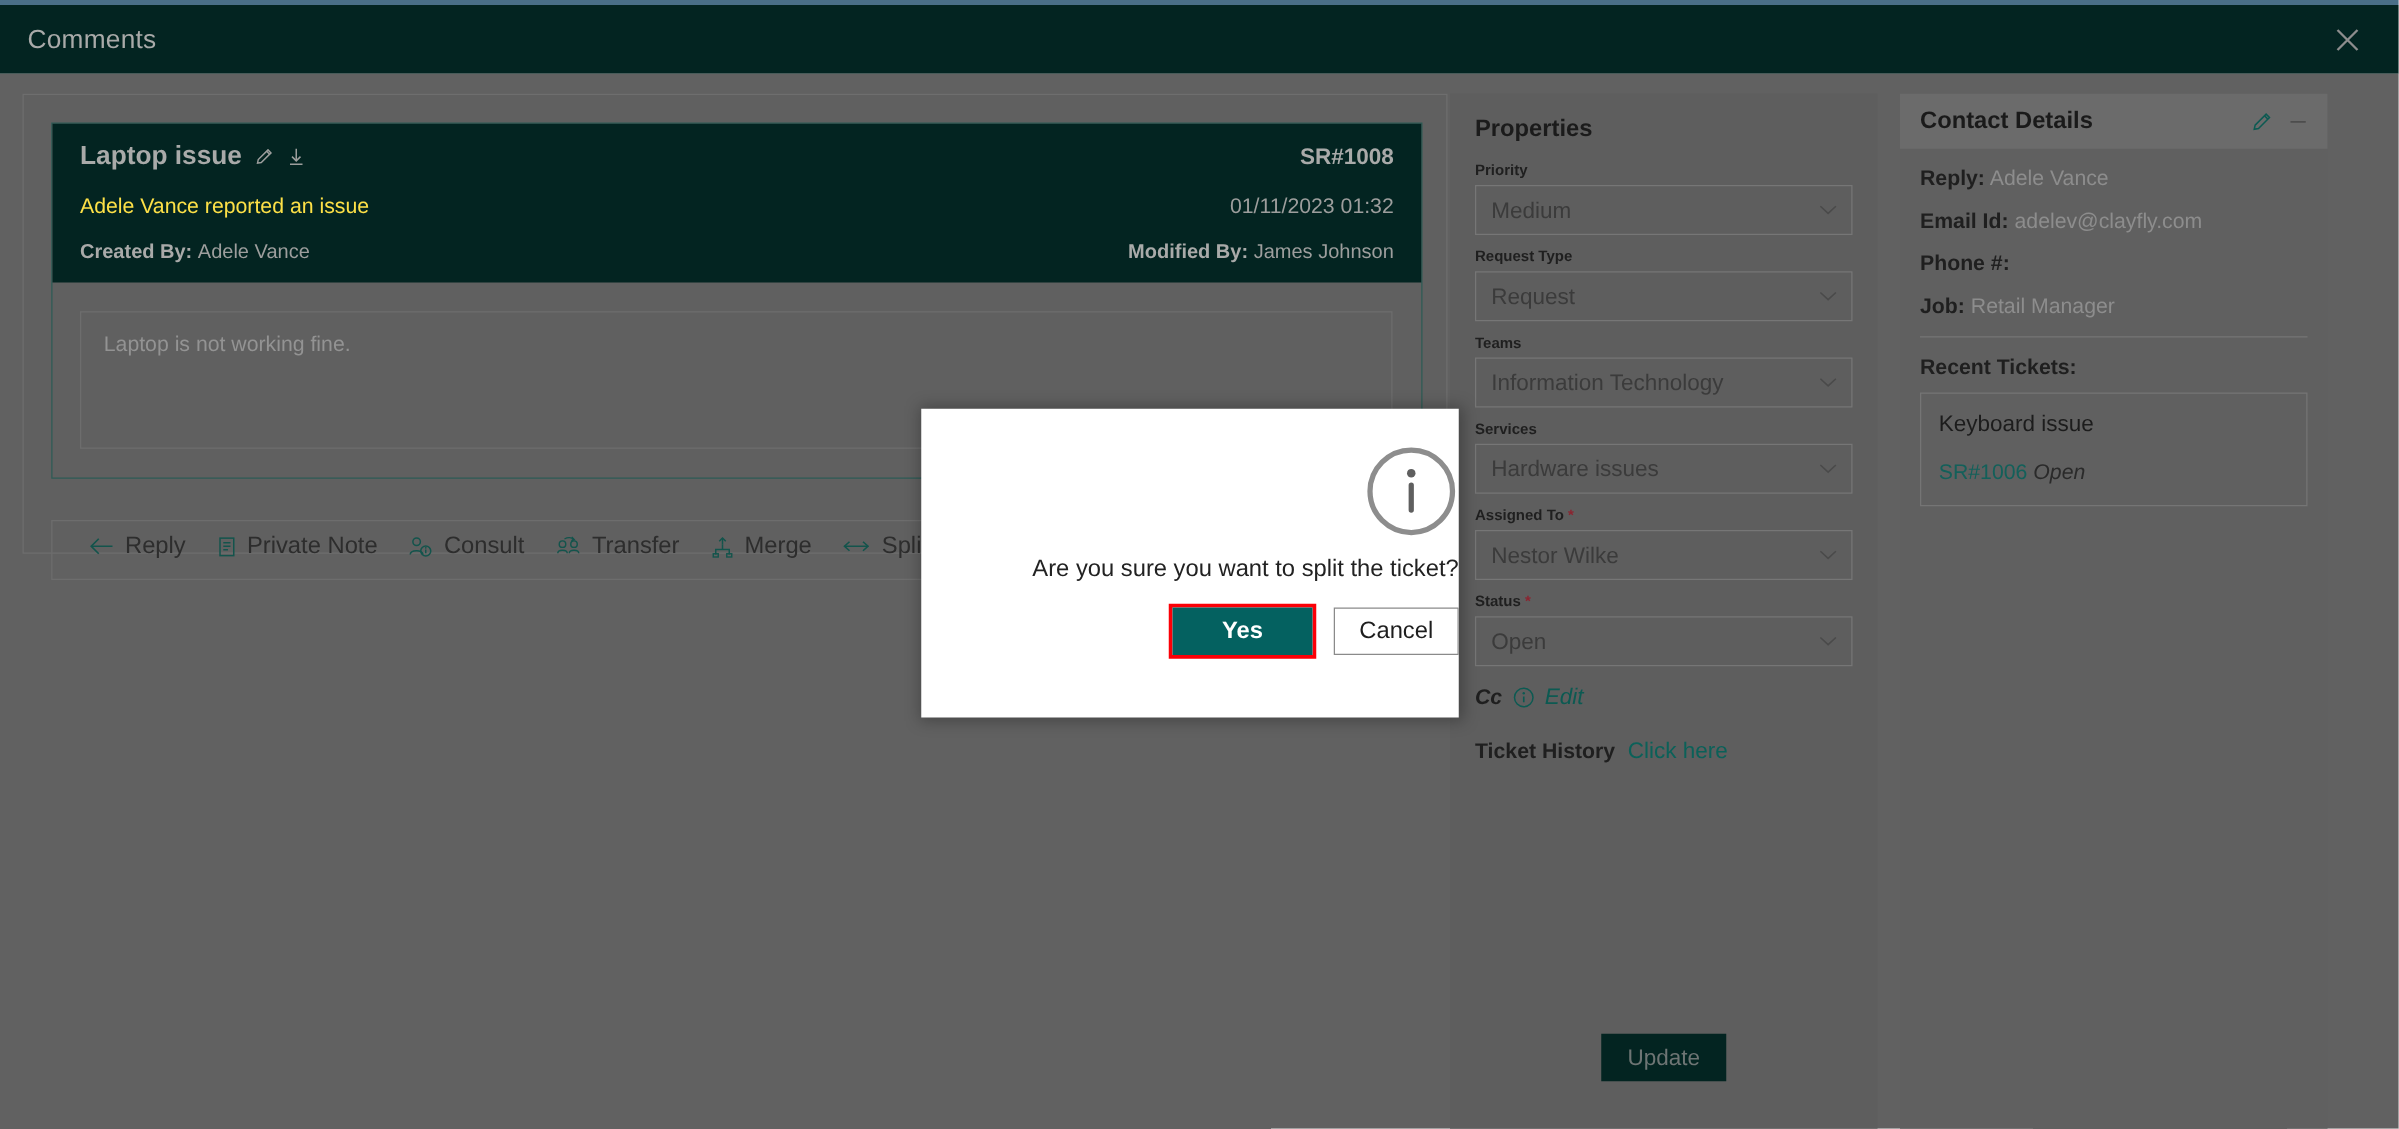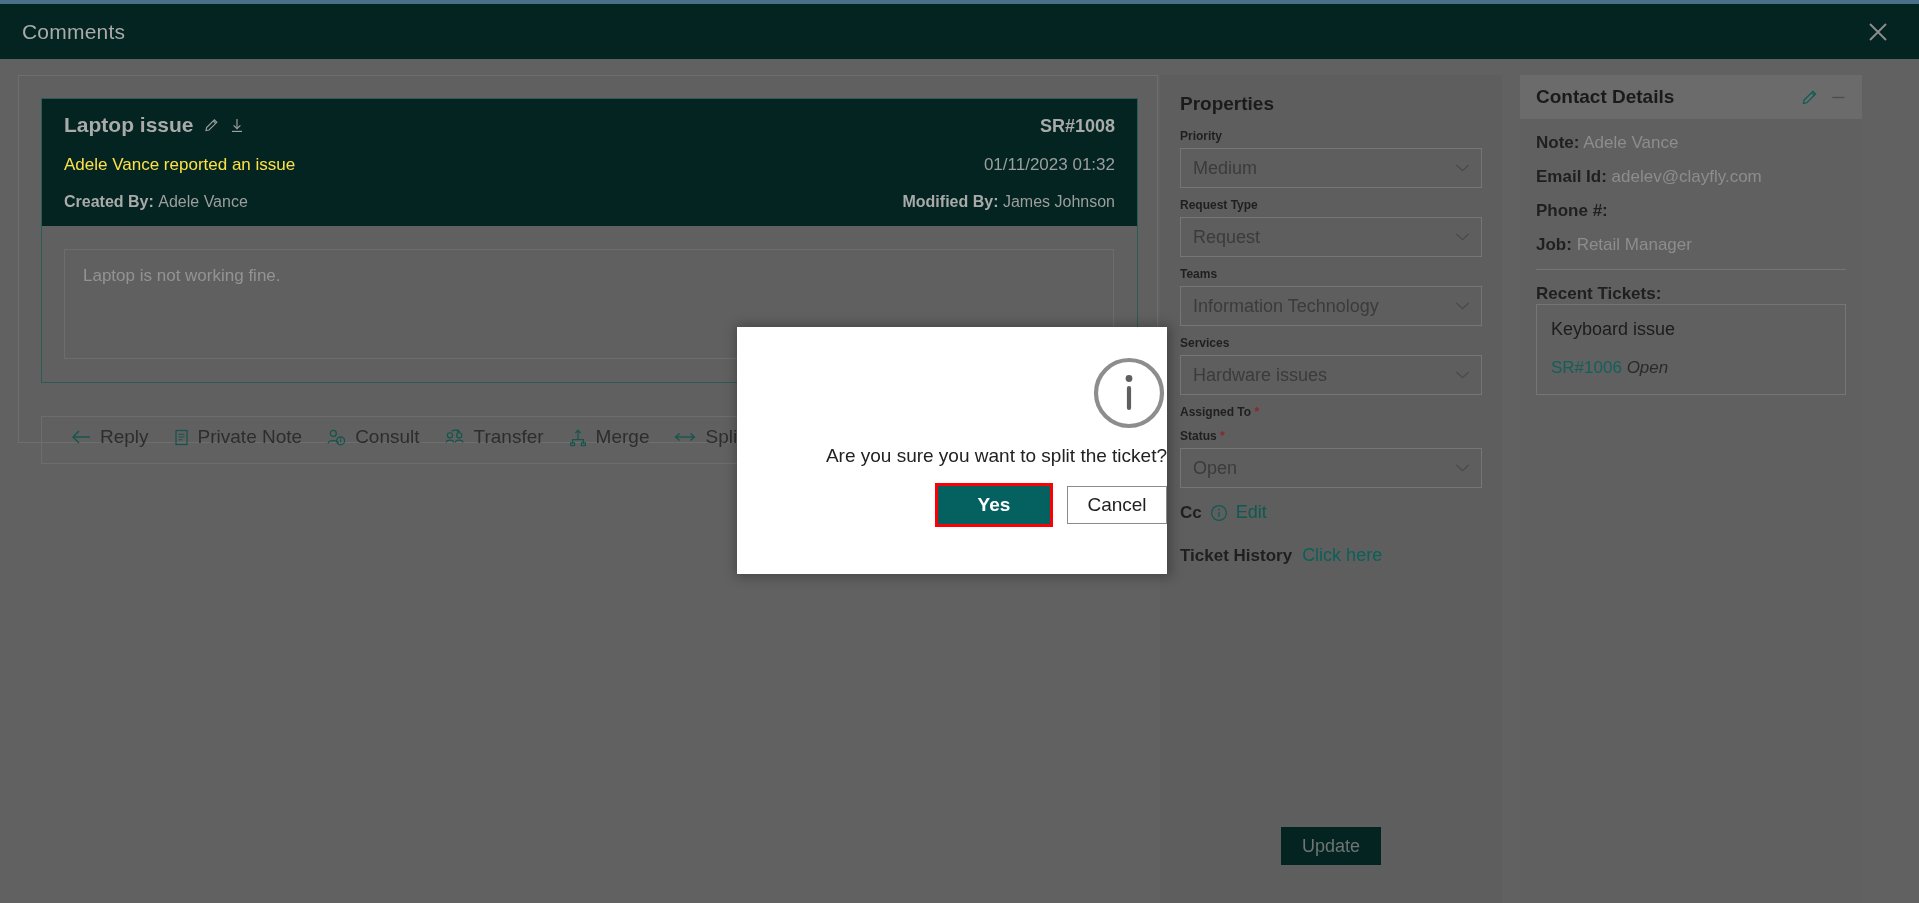--- a/index.html
+++ b/index.html
@@ -173,21 +173,21 @@
   }
   .chev {
     position: absolute; right: 11px; top: 50%;
     transform: translateY(-50%);
     pointer-events: none;
   }
   .chev svg { display: block; }
 
   .cc-row {
     display: flex; align-items: center; gap: 8px;
-    margin-top: 14px; margin-bottom: 22px;
+    margin-top: 14px; margin-bottom: 22px; font-style: italic;
   }
   .cc-label { color: #1f1f1f; font-size: 17px; font-weight: bold; }
   .cc-edit  { color: #0c5a52; font-size: 18px; cursor: pointer; }
   .info-icon { display: flex; cursor: pointer; }
   .info-icon svg { display: block; }
 
   .history-row { display: flex; align-items: center; gap: 10px; }
   .history-label { color: #1f1f1f; font-size: 17px; font-weight: bold; }
   .history-link { color: #0b6159; font-size: 18px; cursor: pointer; }
 
@@ -232,20 +232,21 @@
   }
   .c-key { color: #1f1f1f; font-weight: bold; }
   .c-val { color: #8d8d8d; font-weight: normal; }
 
   .c-divider {
     height: 1px; background: #757575;
     margin: 4px 0 14px 0;
   }
   .recent-label {
     color: #1f1f1f; font-size: 17px; font-weight: bold;
+    margin-bottom: 10px;
   }
   .ticket-mini {
     border: 1px solid #757575;
     padding: 14px 14px 16px 14px;
   }
   .tm-title { color: #1c1c1c; font-size: 18px; margin-bottom: 18px; }
   .tm-row { font-size: 17px; }
   .tm-id { color: #13605a; }
   .tm-status { color: #2a2a2a; font-style: italic; }
 
@@ -499,20 +500,28 @@
             <svg width="15" height="9" viewBox="0 0 15 9">
                 <path d="M1.3 1.5 L7.5 7.2 L13.7 1.5" stroke="#4a4a4a" stroke-width="1.25" fill="none"></path>
               </svg>
           </span>
         </div>
       </div>
 
 
       <div class="field">
         <span class="field-label"><span>Assigned To</span> <span class="req-star">*</span></span>
+        <div class="select-box">
+          <span class="select-value">Nestor Wilke</span>
+          <span class="chev">
+            <svg width="15" height="9" viewBox="0 0 15 9">
+                <path d="M1.3 1.5 L7.5 7.2 L13.7 1.5" stroke="#4a4a4a" stroke-width="1.25" fill="none"></path>
+              </svg>
+          </span>
+        </div>
       </div>
 
       <div class="field">
         <span class="field-label"><span>Status</span> <span class="req-star">*</span></span>
         <div class="select-box">
           <span class="select-value">Open</span>
           <span class="chev">
             <svg width="15" height="9" viewBox="0 0 15 9">
                 <path d="M1.3 1.5 L7.5 7.2 L13.7 1.5" stroke="#4a4a4a" stroke-width="1.25" fill="none"></path>
               </svg>
@@ -551,21 +560,21 @@
         </span>
         <span class="ch-btn">
           <svg width="19" height="19" viewBox="0 0 19 19">
             <path d="M3.4 9.5 L15.6 9.5" stroke="#4d4d4d" stroke-width="1.4"></path>
           </svg>
         </span>
       </div>
 
       <div class="contact-body">
         <div class="c-line">
-          <span class="c-key">Note:</span>
+          <span class="c-key">Reply:</span>
           <span class="c-val">Adele Vance</span>
         </div>
         <div class="c-line">
           <span class="c-key">Email Id:</span>
           <span class="c-val">adelev@clayfly.com</span>
         </div>
         <div class="c-line">
           <span class="c-key">Phone #:</span>
           <span class="c-val"></span>
         </div>

